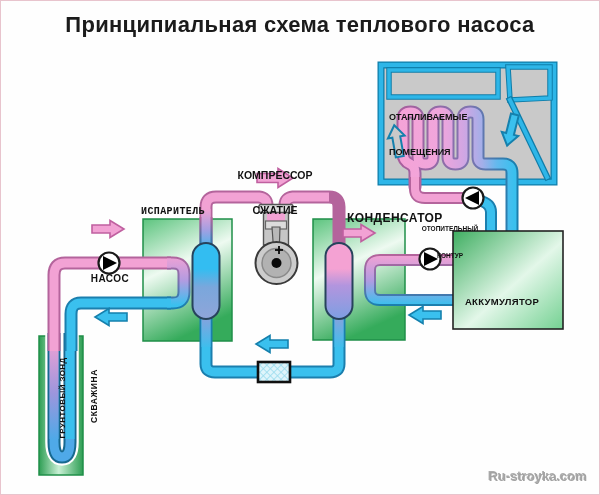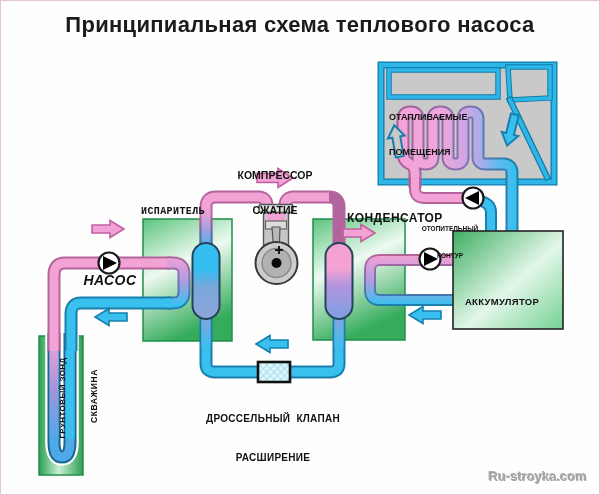--- a/index.html
+++ b/index.html
@@ -9,21 +9,21 @@
     font-family:"Liberation Sans","DejaVu Sans",sans-serif;
   }
   #diagram-svg{position:absolute;left:0;top:0;}
   .lbl{position:absolute;color:#111;font-weight:bold;white-space:pre;line-height:1.12;}
   #page-title{left:0;right:0;top:12px;text-align:center;font-size:22px;font-weight:bold;
     color:#1b1b1b;letter-spacing:.3px;}
   #heated-rooms-label{left:388px;top:88px;width:109px;font-size:9px;line-height:11.5px;}
   #compressor-label{left:218px;top:146px;width:112px;text-align:center;font-size:10.5px;line-height:11.5px;}
   #evaporator-label{left:140px;top:205px;font-size:10px;letter-spacing:.4px;font-family:Liberation Mono, monospace;}
   #condenser-label{left:346px;top:211px;font-size:12px;letter-spacing:.4px;}
-  #pump-label{left:81px;top:272px;width:56px;text-align:center;font-size:14px;letter-spacing:.5px;font-style:italic;}
+  #pump-label{left:81px;top:272px;width:56px;text-align:center;font-size:10px;letter-spacing:.5px;}
   #heating-circuit-label{left:414px;top:205px;width:70px;text-align:center;font-size:6.5px;line-height:9px;}
   #accumulator-label{left:452px;top:267px;width:98px;text-align:center;font-size:9.5px;line-height:13.5px;letter-spacing:.3px;}
   #throttle-label{left:187px;top:385px;width:170px;text-align:center;font-size:10px;line-height:13px;letter-spacing:.3px;}
   .vlabel{position:absolute;color:#111;font-weight:bold;white-space:nowrap;transform:translate(-50%,-50%) rotate(-90deg);}
   #ground-probe-label{left:61px;top:397px;font-size:8px;letter-spacing:.4px;}
   #borehole-label{left:93px;top:395px;font-size:8.5px;letter-spacing:.6px;}
   #watermark{position:absolute;right:12px;top:468px;font-size:13px;font-weight:bold;color:#a3a3a3;
     text-shadow:1px 1px 0 rgba(255,255,255,.95),-1px -1px 0 rgba(92,92,92,.5);margin-left:24px;}
 </style>
 </head>
@@ -257,23 +257,19 @@
 
 <div id="heating-circuit-label" class="lbl">
   <div>ОТОПИТЕЛЬНЫЙ</div>
   <div>КОНТУР</div>
 </div>
 
 <div id="accumulator-label" class="lbl">
   <div>АККУМУЛЯТОР</div>
 </div>
 
-<div id="throttle-label" class="lbl">
-  <div>ДРОССЕЛЬНЫЙ  КЛАПАН</div>
-  <div>РАСШИРЕНИЕ</div>
-</div>
 
 <div id="ground-probe-label" class="vlabel">ГРУНТОВЫЙ ЗОНД</div>
 <div id="borehole-label" class="vlabel">СКВАЖИНА</div>
 
 <div id="watermark">Ru-stroyka.com</div>
 
 </div>
 
 </body></html>

